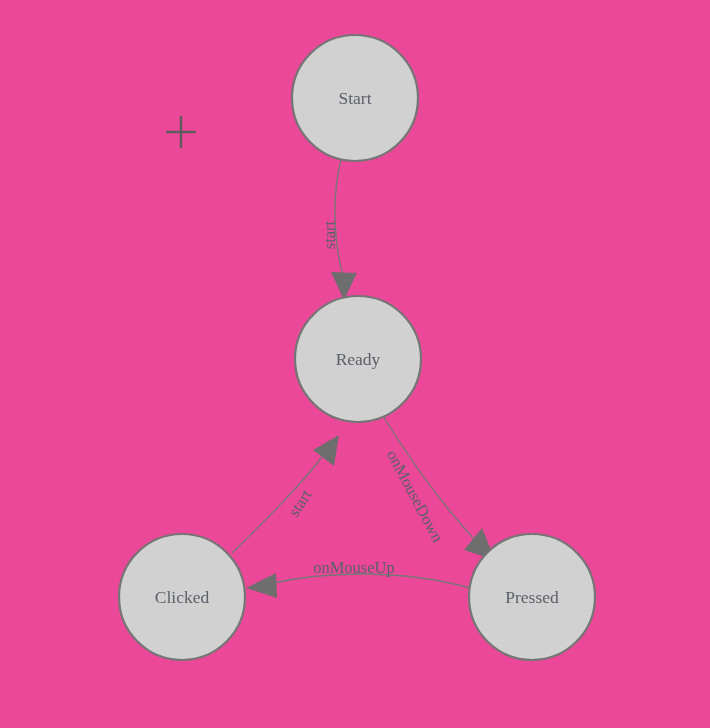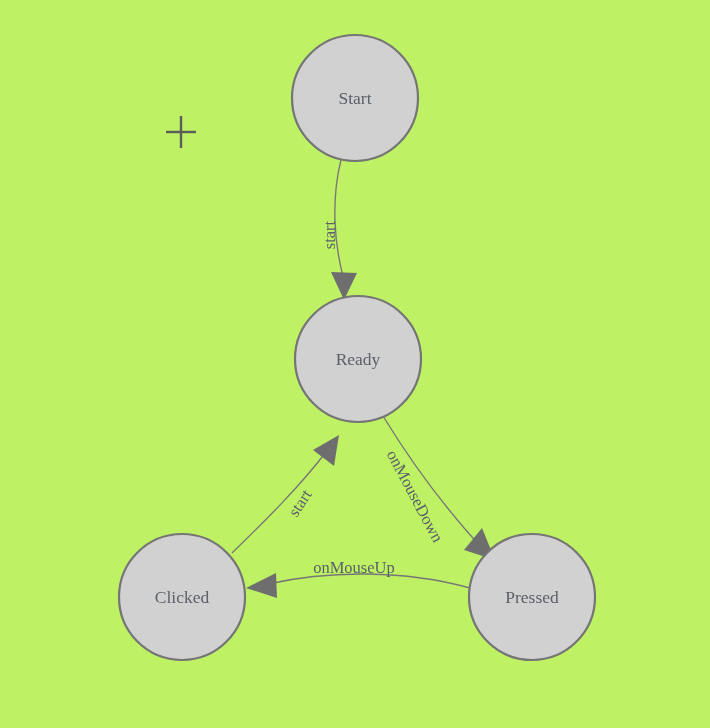--- a/index.html
+++ b/index.html
@@ -7,21 +7,21 @@
     padding: 0;
     background: #ffffff;
   }
   body {
     font-family: "Liberation Serif", "DejaVu Serif", serif;
   }
   #canvas-wrap {
     position: relative;
     width: 710px;
     height: 728px;
-    background: #bef264;
+    background: #ec4899;
     overflow: hidden;
   }
   svg#diagram {
     position: absolute;
     left: 0;
     top: 0;
     width: 710px;
     height: 728px;
     display: block;
   }

